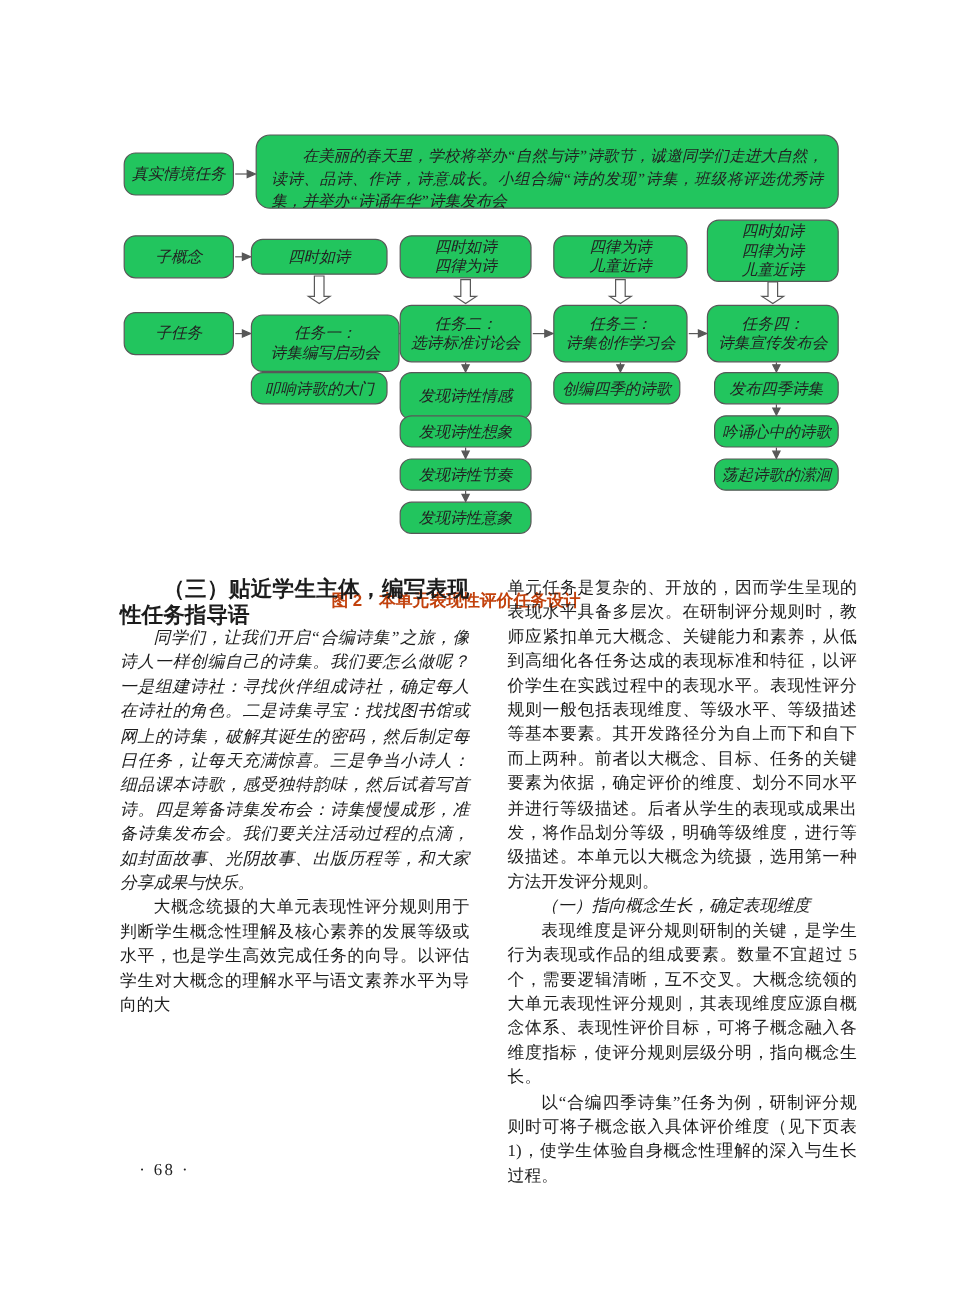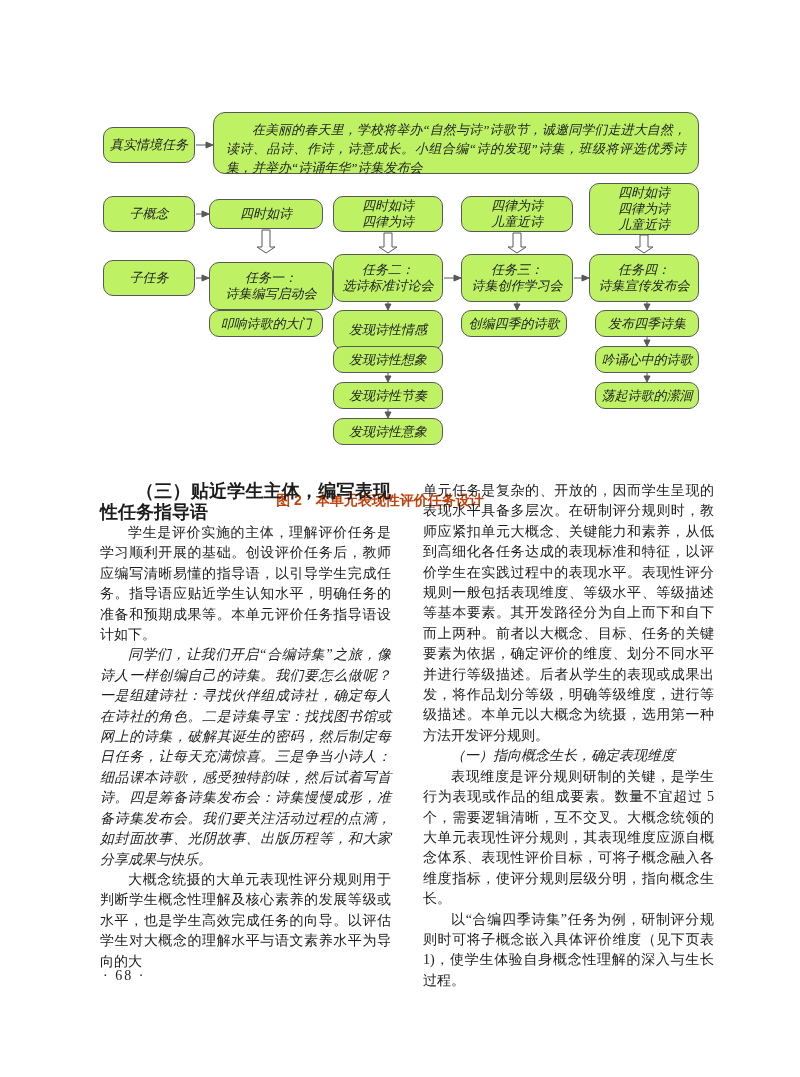--- a/index.html
+++ b/index.html
@@ -6,21 +6,21 @@
   html,body { background:#e8e8e8; }
   .page {
     position:relative; width:800px; height:1077px; margin:0 auto;
     background:#ffffff; color:#1c1c1c; overflow:hidden;
     font-family:"Liberation Serif","DejaVu Serif",serif;
   }
   
   .fig { position:absolute; left:0; top:0; width:800px; height:478px; }
   .fig svg { position:absolute; left:0; top:0; }
   .fbox {
-    position:absolute; border:1px solid #585858; border-radius:10px; background:#bef264;
+    position:absolute; border:1px solid #585858; border-radius:10px; background:#22c55e;
     display:flex; flex-direction:column; align-items:center; justify-content:center;
     font-style:italic; font-size:13px; line-height:16px; color:#222; text-align:center;
   }
   .fbox .ln { display:block; }
   .fbox.big { border-radius:12px; align-items:stretch; justify-content:flex-start; padding:7px 12px 6px 12px; }
   .fbox.big p { font-size:13px; line-height:19px; text-align:justify; text-indent:2em; }
   .fcap {
     position:absolute; left:80px; top:450px; width:600px; text-align:center;
     font-family:"Liberation Sans","DejaVu Sans",sans-serif; font-weight:bold;
     font-size:14px; color:#c2410c;margin-top:42px;
@@ -30,21 +30,21 @@
          text-align:justify; }
   .col-l { left:100px; }
   .col-r { left:423px; }
   .col p { margin:0; }
   .indent { text-indent:2em; }
   .h-sans { font-family:Liberation Sans, sans-serif; font-weight:bold;
             font-size:18px; line-height:21px; }
   .h3-sans { margin:0; }
   .sec-h { margin:6px 0 9px 0; text-indent:2em; }
   .kai { font-style:italic; }
-  .pagenum { position:absolute; left:103px; top:968px; font-size:14px; letter-spacing:2px; color:#222; }
+  .pagenum { position:absolute; left:116px; top:968px; font-size:14px; letter-spacing:2px; color:#222; }
 </style>
 </head>
 <body>
 
 <div class="page">
 
   <div class="fig">
 
     <svg width="800" height="478" viewBox="0 0 800 478">
       <g stroke="#585858" stroke-width="1" fill="#585858">
@@ -166,21 +166,20 @@
     </div>
     <div class="fbox" style="left:595px;top:382px;width:104px;height:27px">
       <span class="ln">荡起诗歌的潆洄</span>
     </div>
 
     <div class="fcap">图 2　本单元表现性评价任务设计</div>
   </div>
 
   <div class="col col-l">
     <p class="h-sans h3-sans indent">（三）贴近学生主体，编写表现性任务指导语</p>
-    <p class="indent">学生是评价实施的主体，理解评价任务是学习顺利开展的基础。创设评价任务后，教师应编写清晰易懂的指导语，以引导学生完成任务。指导语应贴近学生认知水平，明确任务的准备和预期成果等。本单元评价任务指导语设计如下。</p>
     <p class="kai indent">同学们，让我们开启“合编诗集”之旅，像诗人一样创编自己的诗集。我们要怎么做呢？一是组建诗社：寻找伙伴组成诗社，确定每人在诗社的角色。二是诗集寻宝：找找图书馆或网上的诗集，破解其诞生的密码，然后制定每日任务，让每天充满惊喜。三是争当小诗人：细品课本诗歌，感受独特韵味，然后试着写首诗。四是筹备诗集发布会：诗集慢慢成形，准备诗集发布会。我们要关注活动过程的点滴，如封面故事、光阴故事、出版历程等，和大家分享成果与快乐。</p>
     <p class="indent">大概念统摄的大单元表现性评分规则用于判断学生概念性理解及核心素养的发展等级或水平，也是学生高效完成任务的向导。以评估学生对大概念的理解水平与语文素养水平为导向的大</p>
   </div>
 
   <div class="col col-r">
     <p>单元任务是复杂的、开放的，因而学生呈现的表现水平具备多层次。在研制评分规则时，教师应紧扣单元大概念、关键能力和素养，从低到高细化各任务达成的表现标准和特征，以评价学生在实践过程中的表现水平。表现性评分规则一般包括表现维度、等级水平、等级描述等基本要素。其开发路径分为自上而下和自下而上两种。前者以大概念、目标、任务的关键要素为依据，确定评价的维度、划分不同水平并进行等级描述。后者从学生的表现或成果出发，将作品划分等级，明确等级维度，进行等级描述。本单元以大概念为统摄，选用第一种方法开发评分规则。</p>
     <p class="kai indent">（一）指向概念生长，确定表现维度</p>
     <p class="indent">表现维度是评分规则研制的关键，是学生行为表现或作品的组成要素。数量不宜超过 5 个，需要逻辑清晰，互不交叉。大概念统领的大单元表现性评分规则，其表现维度应源自概念体系、表现性评价目标，可将子概念融入各维度指标，使评分规则层级分明，指向概念生长。</p>
     <p class="indent">以“合编四季诗集”任务为例，研制评分规则时可将子概念嵌入具体评价维度（见下页表1)，使学生体验自身概念性理解的深入与生长过程。</p>
   </div>

